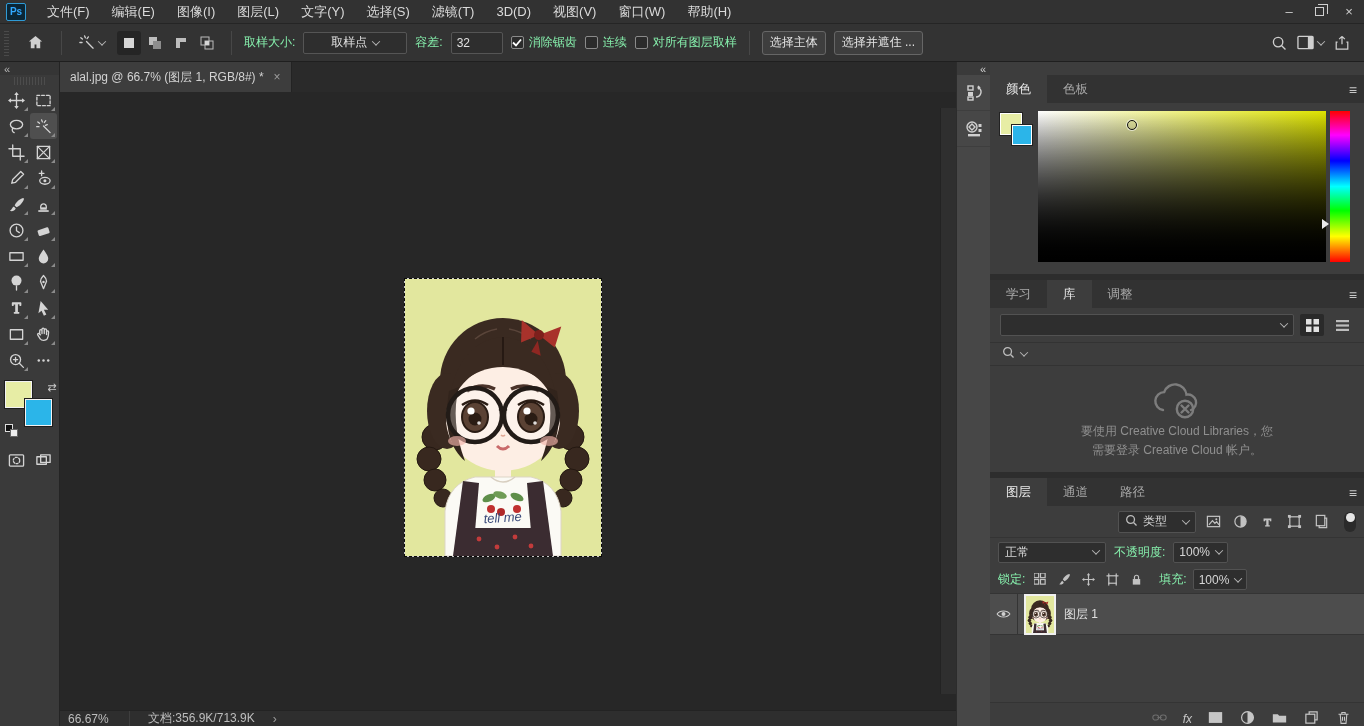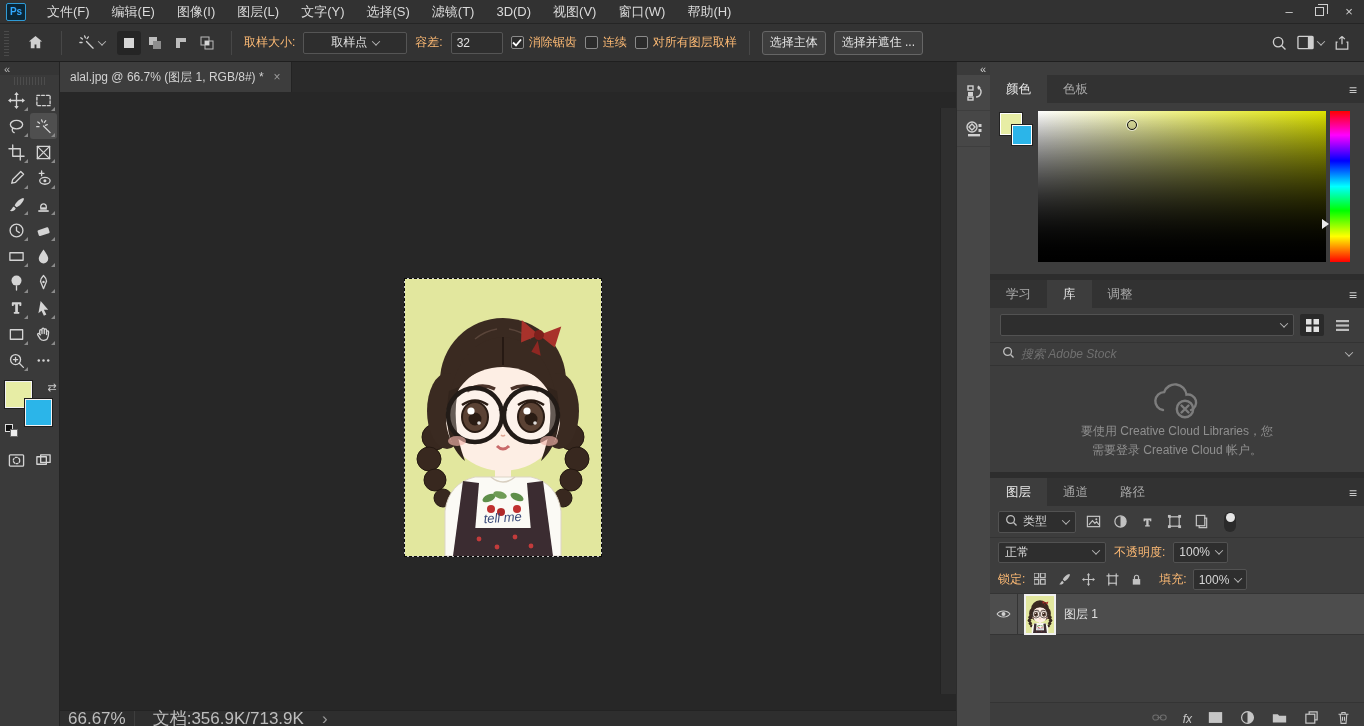--- a/index.html
+++ b/index.html
@@ -20,21 +20,21 @@
   .wbtn{width:30px;height:24px;display:flex;align-items:center;justify-content:center;color:#cfcfcf;font-size:13px;}
   .restore-glyph{width:9px;height:9px;border:1px solid #cfcfcf;position:relative;}
   .restore-glyph:before{content:"";position:absolute;left:2px;top:-4px;width:9px;height:9px;border:1px solid #cfcfcf;border-left:none;border-bottom:none;}
   
   #optionsbar{position:absolute;left:0;top:24px;right:0;height:38px;background:var(--opts);border-bottom:1px solid #1f1f1f;display:flex;align-items:center;gap:8px;padding-left:4px;}
   .vsep{width:1px;height:24px;background:#474747;margin:0 4px;}
   .grip{width:5px;height:26px;background:repeating-linear-gradient(0deg,#4a4a4a 0 1px,transparent 1px 3px);margin-right:4px;}
   .obtn{height:26px;min-width:28px;padding:0 4px;display:flex;align-items:center;justify-content:center;border-radius:3px;}
   .mode{width:24px;height:24px;display:flex;align-items:center;justify-content:center;border-radius:3px;}
   .mode.active{background:#252525;}
-  .olabel{color:#fdba74;white-space:nowrap;}
+  .olabel{color:#86efac;white-space:nowrap;}
   .dropdown{height:22px;background:var(--inp);border:1px solid #555;border-radius:2px;display:flex;align-items:center;padding:0 6px;gap:6px;color:#e0e0e0;}
   .numbox{height:22px;width:52px;background:var(--inp);border:1px solid #555;border-radius:2px;color:#e0e0e0;padding:0 5px;font-size:12px;}
   .cb{width:13px;height:13px;border:1px solid #8a8a8a;border-radius:2px;background:#2b2b2b;display:inline-flex;align-items:center;justify-content:center;margin-right:5px;flex:none;}
   .pbtn{height:24px;padding:0 7px;background:#3e3e3e;border:1px solid #666;border-radius:3px;display:flex;align-items:center;color:#e3e3e3;white-space:nowrap;}
   .chev{display:inline-block;width:6px;height:6px;border-right:1.4px solid #b5b5b5;border-bottom:1.4px solid #b5b5b5;transform:rotate(45deg) translate(-1px,-1px);}
   
   #toolbar{position:absolute;left:0;top:62px;width:60px;bottom:0;background:var(--tool);border-right:1px solid var(--brd);}
   #toolbar .collapse{height:13px;display:flex;align-items:center;padding-left:4px;color:#b5b5b5;font-size:11px;background:#353535;}
   .toolgrip{height:8px;margin:2px 14px;background:repeating-linear-gradient(90deg,#4c4c4c 0 1px,transparent 1px 3px);}
   #tools{display:grid;grid-template-columns:27px 27px;justify-content:center;}
@@ -54,21 +54,21 @@
   #defaultswatch .w{position:absolute;right:0;bottom:0;width:8px;height:8px;background:#eee;border:1px solid #666;}
   #modebtns{display:grid;grid-template-columns:27px 27px;justify-content:center;margin-top:10px;}
   
   #docarea{position:absolute;left:60px;top:62px;right:408px;bottom:0;display:flex;flex-direction:column;gap:16px;}
   #tabstrip{height:30px;background:var(--strip);display:flex;align-items:flex-end;}
   .doctab{height:30px;background:var(--tab);display:flex;align-items:center;gap:10px;padding:0 10px;font-size:12px;color:#d2d2d2;border-right:1px solid #232323;}
   .doctab .x{color:#9c9c9c;font-size:12px;}
   #pasteboard{position:relative;flex:1;background:var(--paste);}
   #vscroll{position:absolute;right:0;top:0;bottom:0;width:16px;background:#2f2f2f;border-left:1px solid #232323;}
   #canvas{position:absolute;left:345px;top:171px;width:196px;height:277px;outline:1px dashed #0a0a0a;box-shadow:0 0 0 1px rgba(255,255,255,.75);}
-  #statusbar{height:16px;background:#2e2e2e;border-top:1px solid #232323;display:flex;align-items:center;font-size:17px;color:#bdbdbd;gap:18px;}
+  #statusbar{height:16px;background:#2e2e2e;border-top:1px solid #232323;display:flex;align-items:center;font-size:12px;color:#bdbdbd;gap:18px;}
   #zoomfield{height:16px;padding:0 8px;border-right:1px solid #3e3e3e;display:flex;align-items:center;min-width:70px;}
   
   #dockmini{position:absolute;right:374px;top:62px;width:34px;bottom:0;background:var(--dock);border-left:1px solid #2c2c2c;}
   #dockmini .collapse{height:13px;display:flex;align-items:center;justify-content:flex-end;padding-right:4px;color:#cfcfcf;font-size:11px;background:#3a3a3a;}
   .dockbtn{width:34px;height:36px;display:flex;align-items:center;justify-content:center;border-bottom:1px solid #3e3e3e;}
   .dockbtn svg{width:18px;height:18px;}
   .dockbtn svg *{stroke:#d0d0d0;fill:none;stroke-width:1.4;}
   .dockbtn svg .f{fill:#d0d0d0;stroke:none;}
   
   #rightdock{position:absolute;right:0;top:62px;width:374px;bottom:0;background:var(--panel);display:flex;flex-direction:column;}
@@ -93,21 +93,21 @@
   #libselect{flex:1;height:22px;background:var(--inp);border:1px solid #525252;border-radius:2px;display:flex;align-items:center;justify-content:flex-end;padding:0 6px;}
   .viewbtn{width:24px;height:22px;display:flex;align-items:center;justify-content:center;border-radius:2px;}
   .viewbtn.active{background:#2a2a2a;}
   #libsearch{height:24px;display:flex;align-items:center;gap:6px;padding:0 12px;border-top:1px solid #333;border-bottom:1px solid #333;flex:none;}
   #libsearch input{flex:1;background:transparent;border:none;outline:none;color:#bdbdbd;font-size:12px;font-style:italic;}
   #libsearch input::placeholder{color:#707070;}
   #libmsg{flex:1;display:flex;flex-direction:column;align-items:center;justify-content:center;gap:2px;color:#8f8f8f;font-size:12px;text-align:center;}
   #libfoot{height:22px;border-top:1px solid #333;display:flex;align-items:center;justify-content:flex-end;gap:8px;padding:0 10px;color:#a8a8a8;flex:none;}
   
   #sec-layers{flex:1;display:flex;flex-direction:column;min-height:0;}
-  #filterrow{height:32px;display:flex;align-items:center;gap:7px;padding:0 8px;flex:none;border-bottom:1px solid #343434;}
+  #filterrow{height:32px;display:flex;align-items:center;gap:7px;padding:0 8px;flex:none;border-bottom:1px solid #343434;justify-content:flex-end;}
   #typefilter{width:78px;height:22px;background:var(--inp);border:1px solid #525252;border-radius:2px;display:flex;align-items:center;gap:5px;padding:0 6px;}
   .fic{width:20px;height:20px;display:flex;align-items:center;justify-content:center;}
   .fic svg{width:15px;height:15px;}
   .fic svg *,.mini svg *{stroke:#c2c2c2;fill:none;stroke-width:1.3;stroke-linecap:round;}
   .fic svg .f,.mini svg .f{fill:#c2c2c2;stroke:none;}
   #blendrow{height:28px;display:flex;align-items:center;gap:8px;padding:0 8px;flex:none;}
   #blendselect{width:108px;height:21px;background:var(--inp);border:1px solid #525252;border-radius:2px;display:flex;align-items:center;justify-content:space-between;padding:7px 6px;}
   .valbox{height:21px;background:var(--inp);border:1px solid #525252;border-radius:2px;display:flex;align-items:center;padding:0 5px;gap:6px;}
   #lockrow{height:28px;display:flex;align-items:center;gap:6px;padding:0 8px;flex:none;border-bottom:1px solid #343434;}
   .mini{width:18px;height:18px;display:flex;align-items:center;justify-content:center;}
@@ -598,21 +598,20 @@
                 <rect y="8.8" width="13" height="2.2"></rect>
               </g>
             </svg>
         </div>
       </div>
       <div id="libsearch">
         <span class="srch"><svg viewBox="0 0 14 14">
               <circle cx="6" cy="6" r="4.2"></circle>
               <path d="M9.2 9.2l3.2 3.2"></path>
             </svg></span>
-        <input placeholder="搜索 Adobe Stock" style="">
         <span class="chev"></span>
       </div>
       <div id="libmsg">
         <svg width="56" height="42" viewBox="0 0 56 42">
           <g stroke="#7d7d7d" stroke-width="2.4" fill="none" stroke-linecap="round">
             <path d="M14 31a9 9 0 0 1 1.2-17.9 11.5 11.5 0 0 1 22.3 2.6A8 8 0 0 1 42 31"></path>
             <circle cx="36" cy="30" r="8.2"></circle>
             <path d="M32.5 26.5l7 7M39.5 26.5l-7 7"></path>
           </g>
         </svg>

